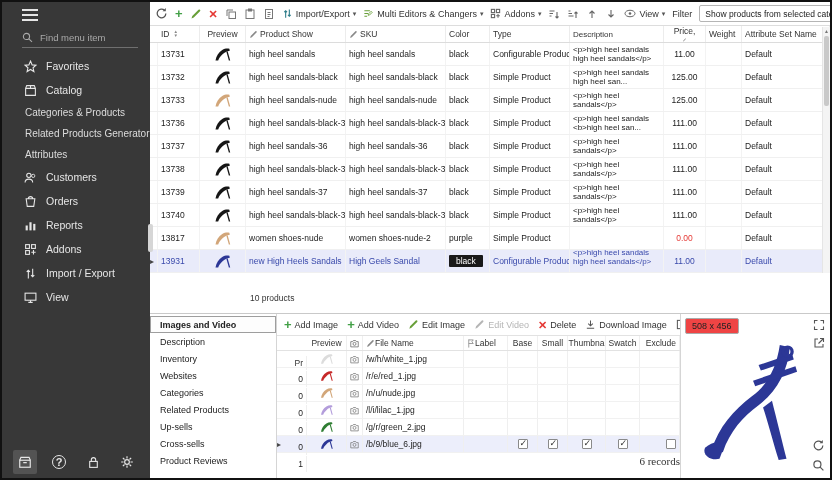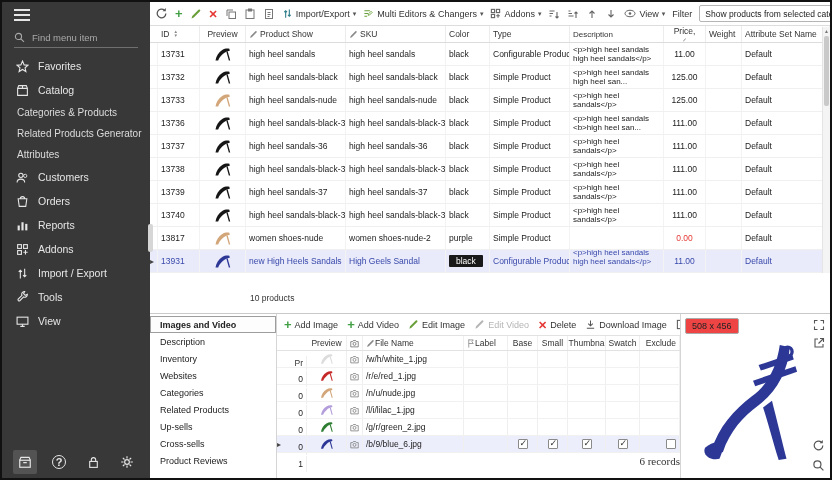--- a/index.html
+++ b/index.html
@@ -2,21 +2,21 @@
 <html><head>
 <meta charset="utf-8">
 <style>
   *{box-sizing:border-box;margin:0;padding:0;}
   html,body{width:832px;height:480px;overflow:hidden;background:#888;}
   body{font-family:"Liberation Sans",sans-serif;}
   .frame{position:relative;width:832px;height:480px;border:2px solid #111;background:#fff;overflow:hidden;}
   svg{display:block;}
 
   
-  .sidebar{position:absolute;left:0;top:0;bottom:0;width:148px;background:#383838;color:#e6e6e6;}
+  .sidebar{position:absolute;left:0;top:0;bottom:0;width:148px;background:#383838;color:#e6e6e6;padding-left:8px;}
   .sb-burger{padding:7px 12px 4px;}
   .sb-search{display:flex;align-items:center;gap:7px;margin:4px 12px 6px;padding:3px 0 4px;border-bottom:1px solid #6f6f6f;}
   .sb-search span{font-size:9.5px;color:#a9a9a9;}
   .sb-item{display:flex;align-items:center;gap:9px;height:24px;padding:0 13px;font-size:10.5px;cursor:pointer;white-space:nowrap;}
   .sb-item .ic{width:14px;display:flex;justify-content:center;}
   .sb-sub{height:21px;padding:0 13px 0 15px;display:flex;align-items:center;font-size:10px;cursor:pointer;white-space:nowrap;color:#dcdcdc;}
   .sb-bottom{position:absolute;bottom:0;left:0;right:0;height:32px;display:flex;align-items:center;justify-content:space-around;padding:0 6px;}
   .sb-bicon{width:24px;height:24px;display:flex;align-items:center;justify-content:center;border-radius:2px;}
   .sb-bicon.hl{background:#535353;}
   .sb-help{font-size:11px;color:#e6e6e6;border:1.2px solid #e6e6e6;border-radius:50%;width:14px;height:14px;display:flex;align-items:center;justify-content:center;font-weight:bold;}
@@ -199,28 +199,20 @@
             <g fill="none" stroke="#e6e6e6" stroke-width="2">
               <path d="M8 21V6M5 9l3-3 3 3M16 3v15M13 15l3 3 3-3"></path>
             </g>
           </svg>
         </span>
       <span>Import / Export</span>
     </div>
     <div class="sb-item">
       <span class="ic">
           <svg width="13" height="13" viewBox="0 0 24 24">
-            <path d="M21 6a5 5 0 0 1-7 5L7 18a2.2 2.2 0 0 1-3-3l7-7a5 5 0 0 1 5-7l-2 4 3 3z" fill="none" stroke="#e6e6e6" stroke-width="2"></path>
-          </svg>
-        </span>
-      <span>Tools</span>
-    </div>
-    <div class="sb-item">
-      <span class="ic">
-          <svg width="13" height="13" viewBox="0 0 24 24">
             <g fill="none" stroke="#e6e6e6" stroke-width="2">
               <rect x="2" y="4" width="20" height="13"></rect>
               <path d="M8 21h8M12 17v4"></path>
             </g>
           </svg>
         </span>
       <span>View</span>
     </div>
 
     <div class="sb-bottom">

